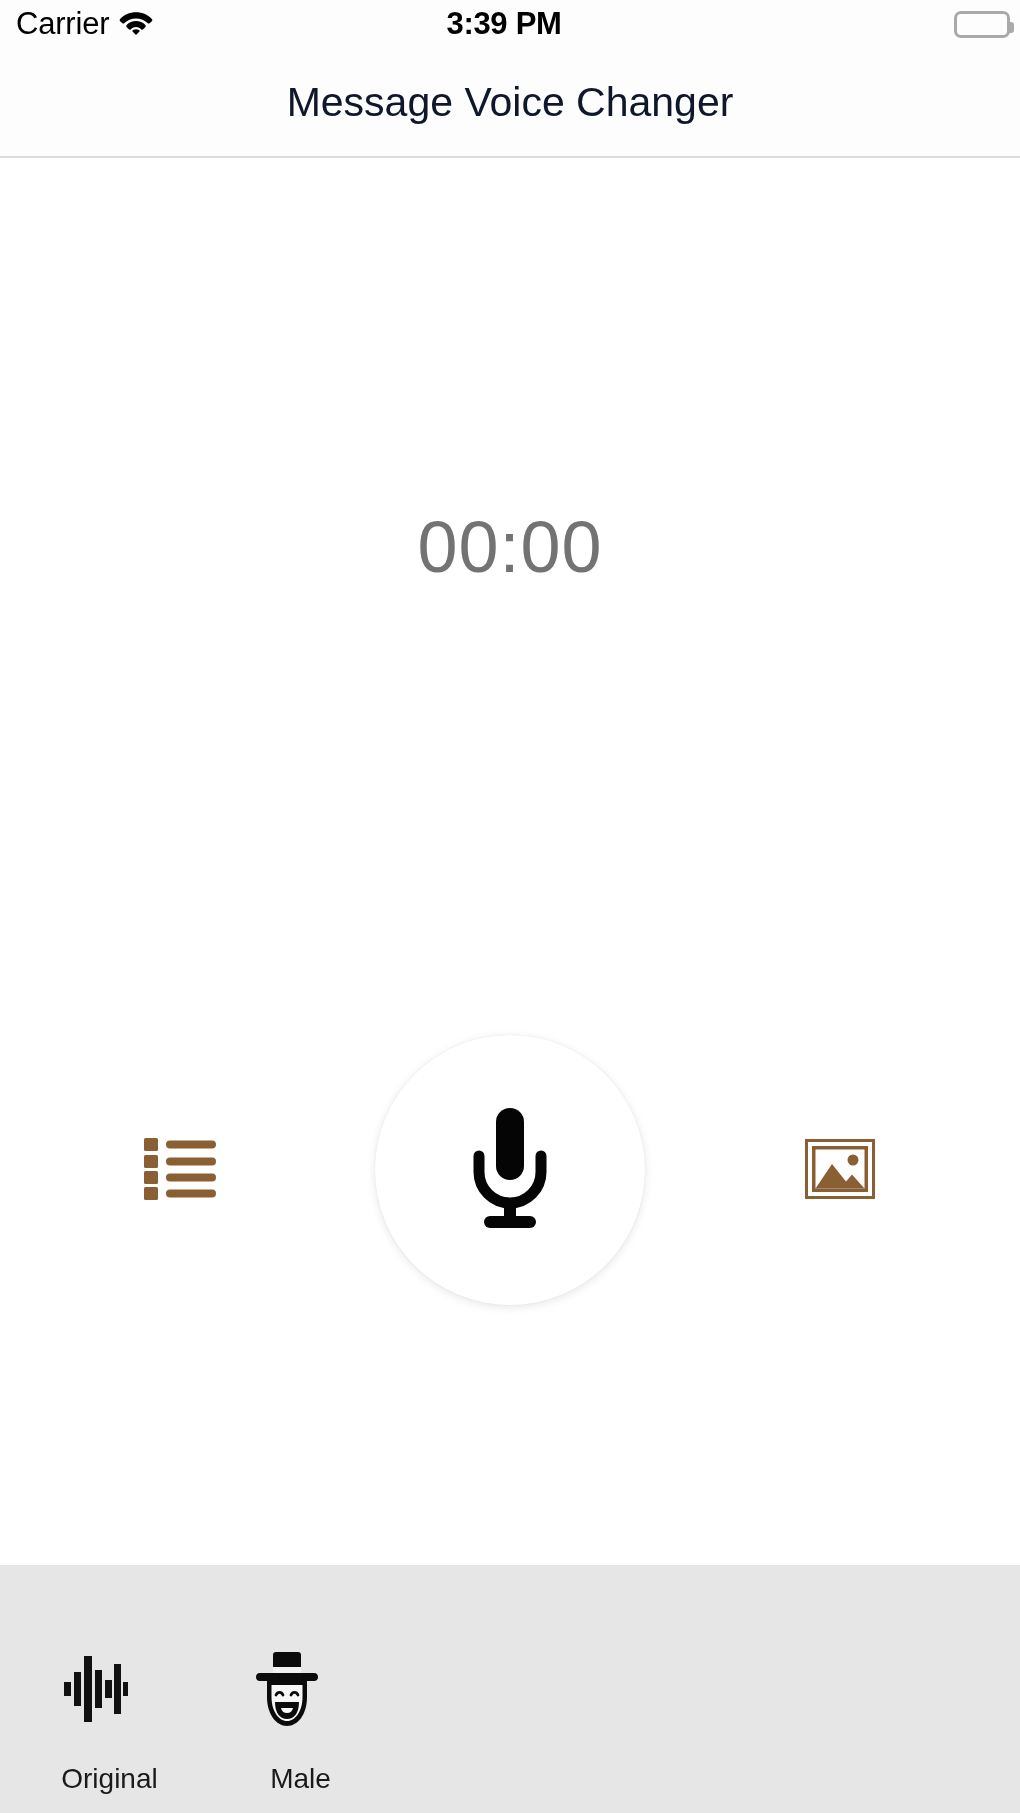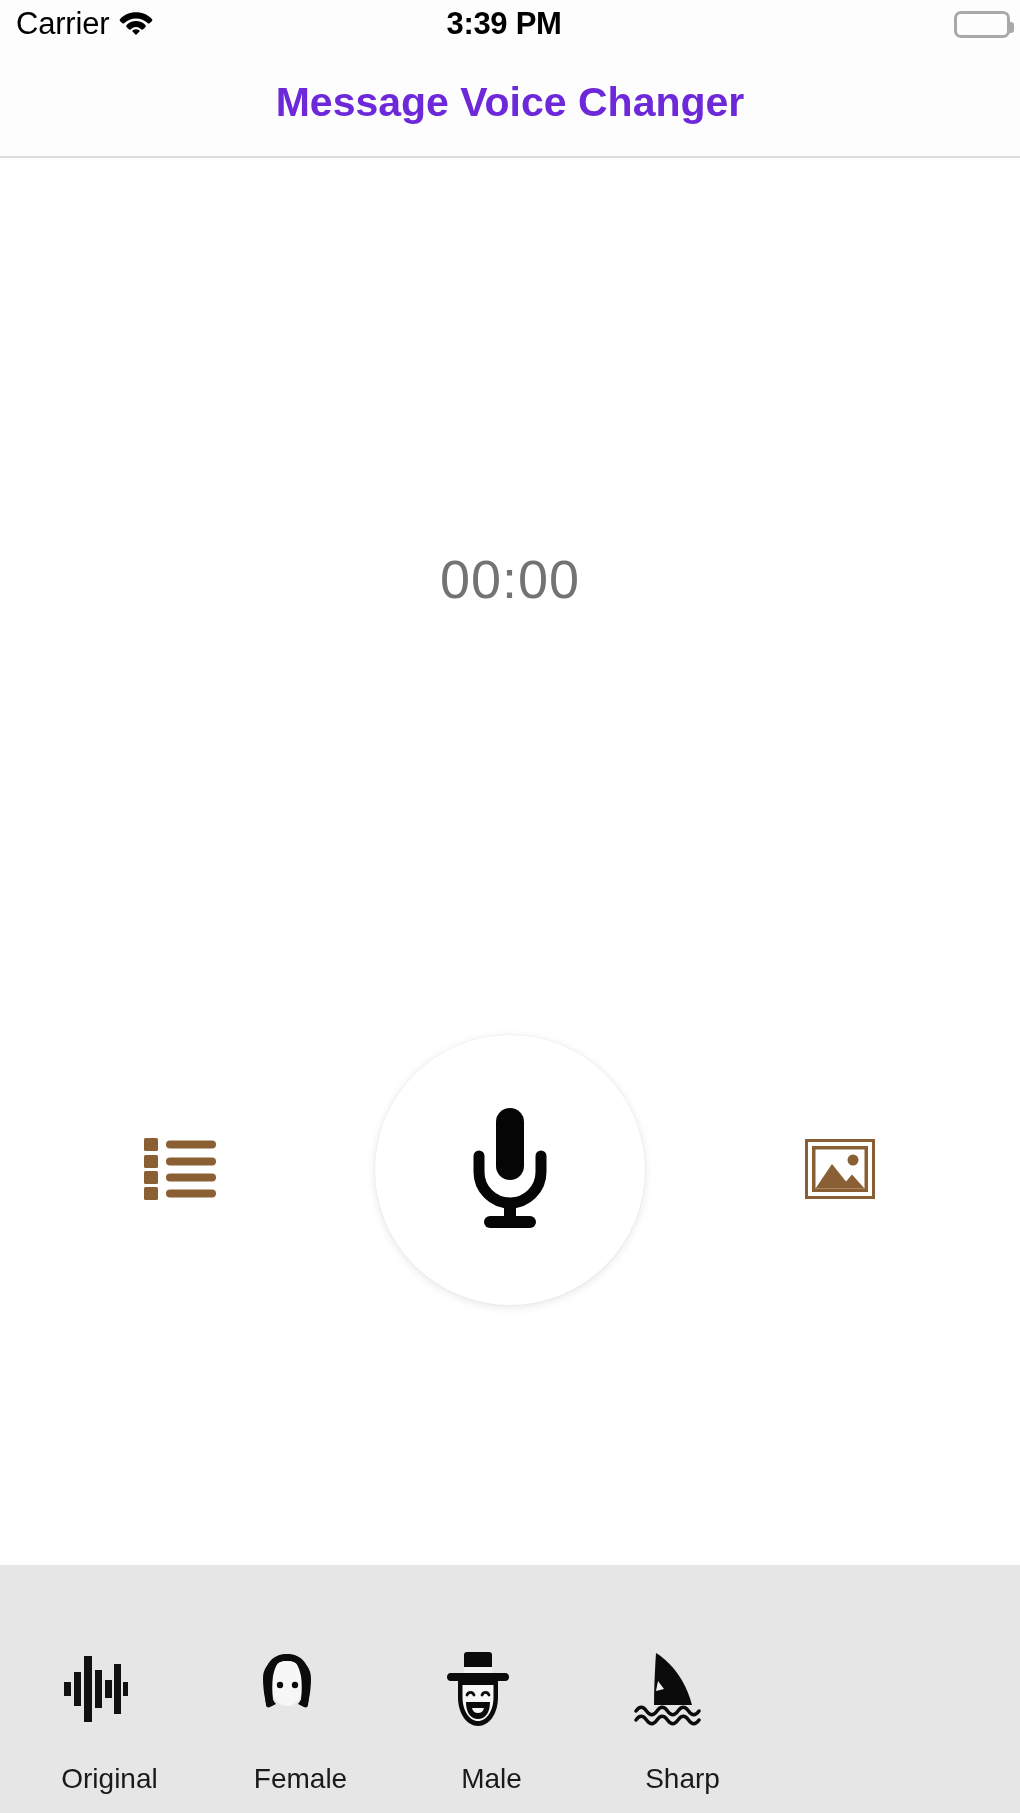--- a/index.html
+++ b/index.html
@@ -95,39 +95,39 @@
     height: 110px;
     flex: 0 0 110px;
     background: #fdfdfd;
     display: flex;
     align-items: center;
     justify-content: center;
     border-bottom: 2px solid #dcdcdc;
   }
   .nav-title {
     font-size: 41px;
-    color: #6d28d9;
+    color: #0f172a;
     letter-spacing: 0px;
-    font-weight: bold;
+    font-weight: normal;
   }
 
   
   .content {
     position: relative;
     flex: 1 1 auto;
     background: #ffffff;
   }
 
   .timer {
     position: absolute;
-    top: 394px;
+    top: 353px;
     left: 0;
     right: 0;
     text-align: center;
-    font-size: 54px;
+    font-size: 72px;
     color: #737373;
     letter-spacing: 1px;
     font-weight: normal;
     line-height: 1;
   }
 
   
   .controls {
     position: absolute;
     top: 877px;
@@ -306,33 +306,20 @@
             <rect x="31" y="16" width="7" height="38"></rect>
             <rect x="41" y="26" width="7" height="18"></rect>
             <rect x="50" y="10" width="7" height="50"></rect>
             <rect x="59" y="28" width="5" height="14"></rect>
           </g>
         </svg>
       </span>
       <span class="voice-label">Original</span>
     </div>
 
-    <div class="voice-item">
-      <span class="voice-icon-wrap">
-        <svg width="62" height="72" viewBox="0 0 62 72">
-          <path d="M31 1C16 1 8 12 8 28c0 8 1 16 2 24 0 2 2 3 4 2l6-3c-5-6-7-14-7-23 0-13 8-20 18-20s18 7 18 20c0 9-2 17-7 23l6 3c2 1 4 0 4-2 1-8 2-16 2-24C54 12 46 1 31 1z" fill="#0b0b0b"></path>
-          <path d="M31 8c-10 0-17 7-17 20 0 14 7 25 17 25s17-11 17-25C48 15 41 8 31 8z" fill="#f7f7f7"></path>
-          <path d="M14 10C20 3 26 1 31 1c-8 5-12 12-14 22-1 7-1 16 0 23l-7 4c-2-8-3-17-3-24 0-7 2-12 7-16z" fill="#0b0b0b"></path>
-          <path d="M48 10c-6-7-12-9-17-9 8 5 12 12 14 22 1 7 1 16 0 23l7 4c2-8 3-17 3-24 0-7-2-12-7-16z" fill="#0b0b0b"></path>
-          <circle cx="24" cy="32" r="3.2" fill="#0b0b0b"></circle>
-          <circle cx="39" cy="32" r="3.2" fill="#0b0b0b"></circle>
-        </svg>
-      </span>
-      <span class="voice-label">Female</span>
-    </div>
 
     <div class="voice-item">
       <span class="voice-icon-wrap">
         <svg width="66" height="76" viewBox="0 0 66 76">
 
           <rect x="19" y="1" width="28" height="20" rx="3" fill="#0b0b0b"></rect>
           <rect x="19" y="16" width="28" height="7" fill="#f2f2f2"></rect>
           <path d="M6 22h54c3 0 4 2 4 4s-1 4-4 4H6c-3 0-4-2-4-4s1-4 4-4z" fill="#0b0b0b"></path>
 
           <path d="M13 30h40v16c0 17-9 29-20 29S13 63 13 46V30z" fill="#0b0b0b"></path>
@@ -341,30 +328,17 @@
           <path d="M22 44c1.5-3.5 5.5-3.5 7 0" fill="none" stroke="#0b0b0b" stroke-width="2.8" stroke-linecap="round"></path>
           <path d="M37 44c1.5-3.5 5.5-3.5 7 0" fill="none" stroke="#0b0b0b" stroke-width="2.8" stroke-linecap="round"></path>
 
           <path d="M21 51h24c0 11-5 17-12 17S21 62 21 51z" fill="#0b0b0b"></path>
           <path d="M27 57h12c-.5 3-2.8 5-6 5s-5.5-2-6-5z" fill="#f7f7f7"></path>
         </svg>
       </span>
       <span class="voice-label">Male</span>
     </div>
 
-    <div class="voice-item">
-      <span class="voice-icon-wrap">
-        <svg width="70" height="76" viewBox="0 0 70 76">
-          <path d="M22 2c0 0 26 14 36 52H20c0-18 1-36 2-52z" fill="#0b0b0b"></path>
-          <path d="M24 30l6 8-8 2z" fill="#f0f0f0"></path>
-          <g fill="none" stroke="#0b0b0b" stroke-width="3.4" stroke-linecap="round">
-            <path d="M2 60c3.5-5 7-5 10.5 0s7 5 10.5 0 7-5 10.5 0 7 5 10.5 0 7-5 10.5 0 7 5 10.5 0"></path>
-            <path d="M2 69c3.5-5 7-5 10.5 0s7 5 10.5 0 7-5 10.5 0 7 5 10.5 0 7-5 10.5 0 7 5 10.5 0"></path>
-          </g>
-        </svg>
-      </span>
-      <span class="voice-label">Sharp</span>
-    </div>
 
 
   </div>
 
 </div>
 
 </body></html>

